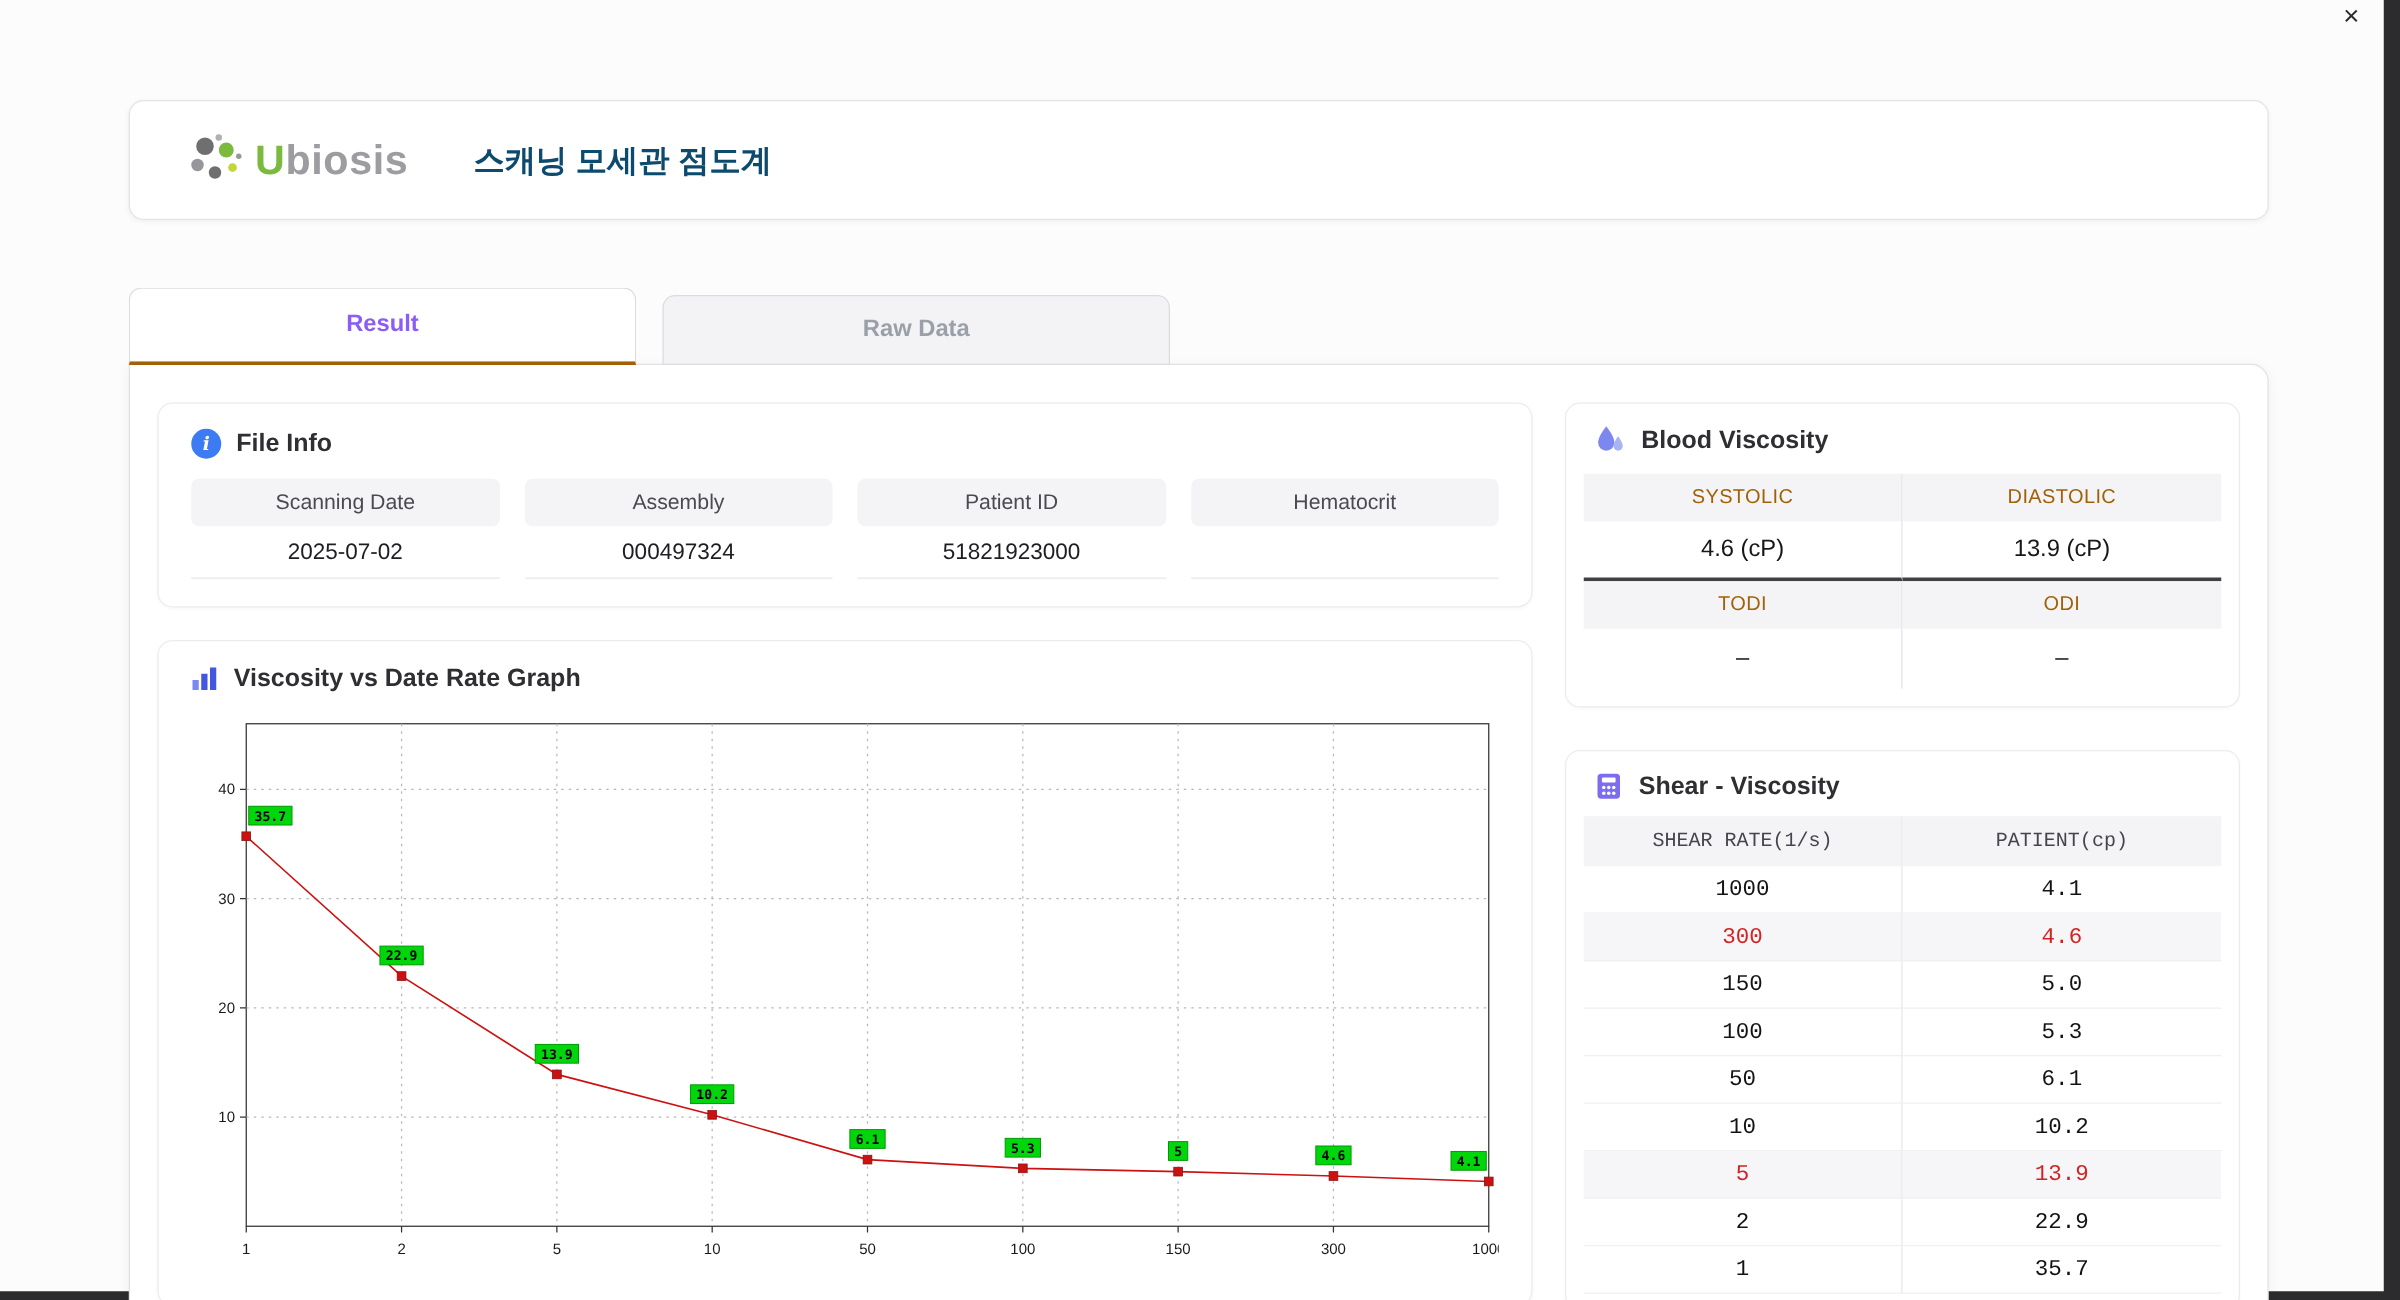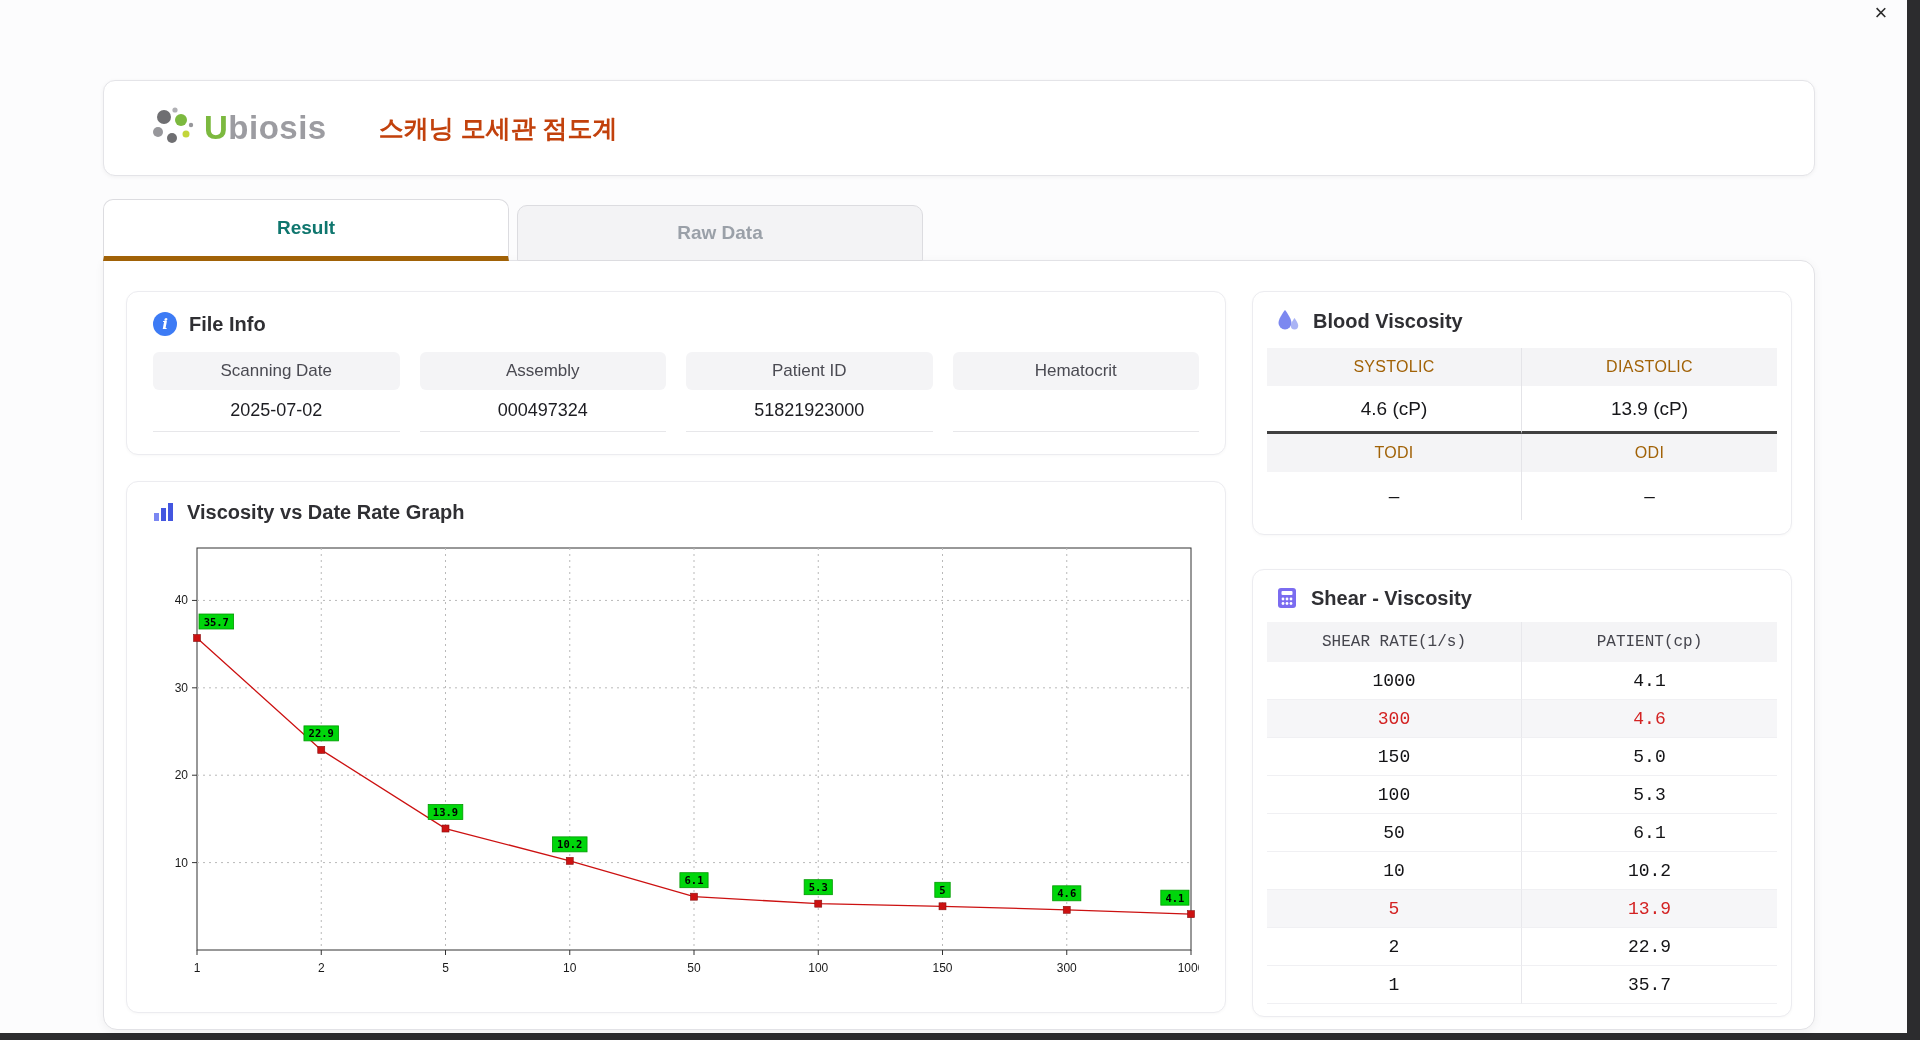--- a/index.html
+++ b/index.html
@@ -24,33 +24,33 @@
   
   .header-card {
     height: 96px; background: #fff;
     border: 1px solid #e4e4e8; border-radius: 12px;
     box-shadow: 0 1px 4px rgba(0,0,0,.05);
     display: flex; align-items: center; padding: 0 44px;
   }
   .logo { display: flex; align-items: center; gap: 8px; }
   .logo-text { font-size: 33px; font-weight: 600; color: #9c9ca1; letter-spacing: .5px; }
   .logo-u { color: #7cb93f; }
-  .app-title { margin-left: 52px; font-size: 25px; font-weight: 700; color: #c2410c; }
+  .app-title { margin-left: 52px; font-size: 25px; font-weight: 700; color: #0c4a6e; }
 
   
   .tabs { display: flex; margin-top: 22px; position: relative; z-index: 2; align-items: flex-end; }
   .tab {
     width: 406px; height: 62px;
     display: flex; align-items: center; justify-content: center;
     font-size: 19px; font-weight: 700;
     border: 1px solid #dcdce0; border-radius: 10px 10px 0 0;
     position: relative; top: 1px; cursor: pointer; background: #fff;
   }
-  .tab.active { color: #0f766e; border-bottom: 5px solid #a16207; }
-  .tab.inactive { background: #f3f3f5; color: #9aa0a8; height: 56px; margin-left: 8px; border-bottom: 1px solid #dcdce0; }
+  .tab.active { color: #8b5cf6; border-bottom: 3px solid #a16207; margin-top: 31px; }
+  .tab.inactive { background: #f3f3f5; color: #9aa0a8; height: 56px; margin-left: 21px; border-bottom: 1px solid #dcdce0; }
 
   
   .content-card {
     background: #fff; border: 1px solid #e2e2e6;
     border-radius: 0 14px 14px 14px;
     box-shadow: 0 2px 10px rgba(0,0,0,.05);
     height: 770px; padding: 30px 22px 26px;
     display: flex; gap: 26px;
   }
   .left-col { width: 1100px; display: flex; flex-direction: column; }

